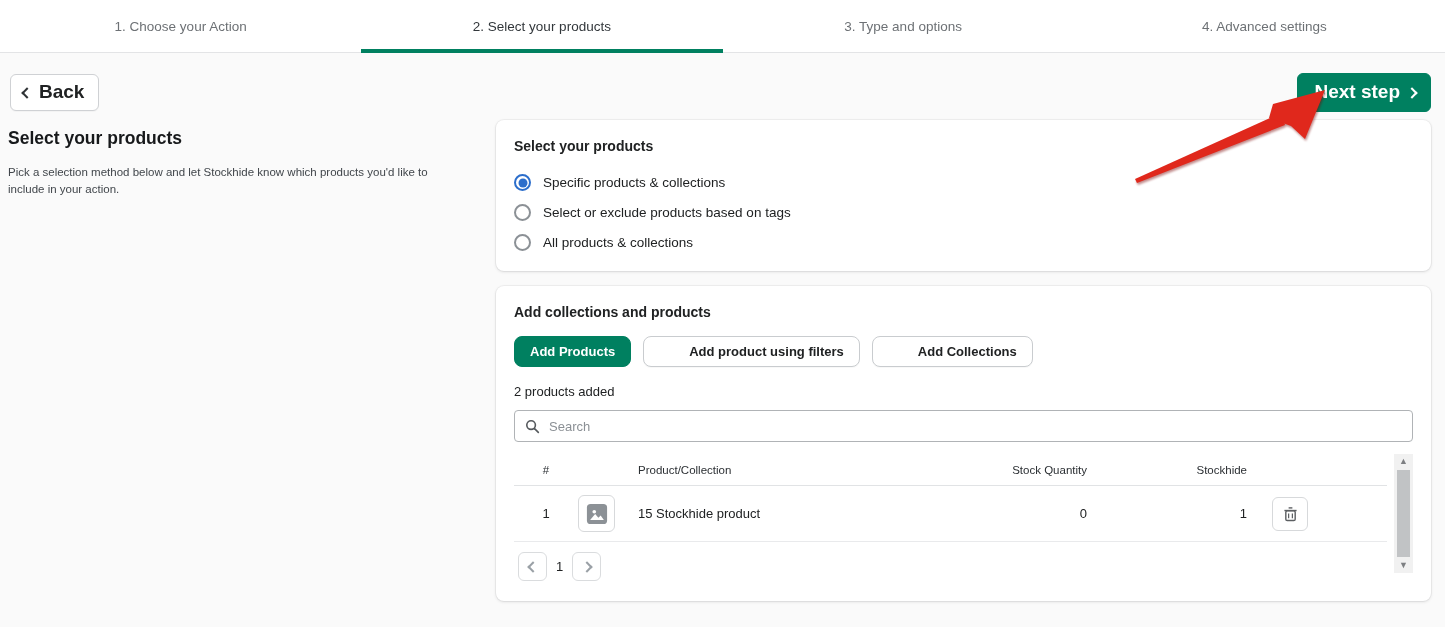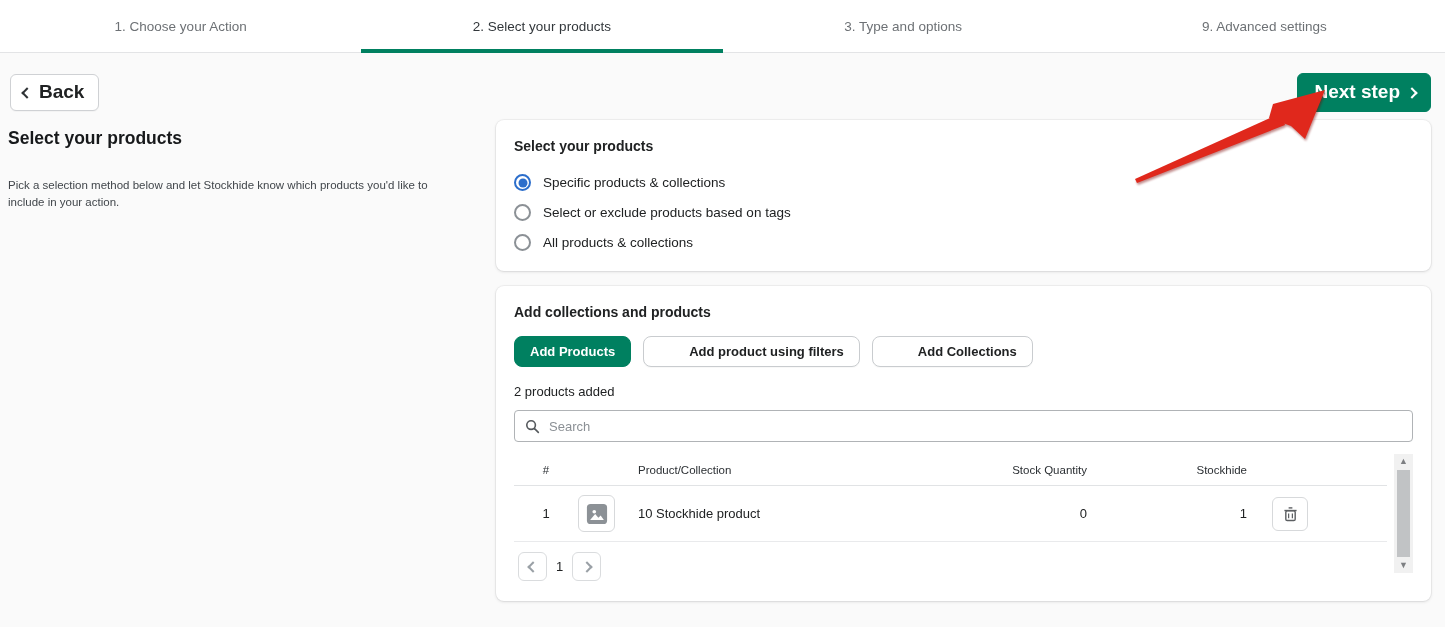--- a/index.html
+++ b/index.html
@@ -87,21 +87,21 @@
   .chev-gray{border-color:#9aa0a6;}
   
   .content{
     display:flex;
     padding:8px 14px 0 8px;
     gap:20px;
   }
   .left-col{width:468px;flex-shrink:0;padding-top:8px;}
   .left-col h1{font-size:17.5px;font-weight:bold;color:#17191b;}
   .left-col p{
-    margin-top:28px;
+    margin-top:15px;
     font-size:11.5px;
     line-height:1.45;
     color:#41464b;
     max-width:458px;
   }
   .right-col{flex:1;display:flex;flex-direction:column;gap:15px;}
   .card{
     background:#fff;
     border-radius:8px;
     box-shadow:0 0 0 1px rgba(63,63,68,.05),0 1px 3px rgba(63,63,68,.15);
@@ -241,21 +241,21 @@
     filter:drop-shadow(1px 2px 1px rgba(120,0,0,.45));
   }
 </style>
 </head>
 <body>
 
 <div class="stepper">
   <div class="step">1. Choose your Action</div>
   <div class="step active">2. Select your products</div>
   <div class="step">3. Type and options</div>
-  <div class="step">9. Advanced settings</div>
+  <div class="step">4. Advanced settings</div>
 </div>
 
 <div class="toolbar">
   <div class="btn btn-back">
     <span class="chev chev-left"></span>
     <span>Back</span>
   </div>
   <div class="btn btn-next">
     <span>Next step</span>
     <span class="chev chev-right"></span>
@@ -323,21 +323,21 @@
             <div class="c-center">1</div>
             <div>
               <div class="thumb">
                 <svg width="22" height="22" viewBox="0 0 24 24">
                   <rect x="1" y="1" width="22" height="22" rx="4" fill="#8c9196"></rect>
                   <circle cx="9" cy="9.5" r="2" fill="#fff"></circle>
                   <path d="M4.5 18.5 L10 12 L13.5 16 L16 13.5 L19.5 18.5 Z" fill="#fff"></path>
                 </svg>
               </div>
             </div>
-            <div class="c-left-pad">10 Stockhide product</div>
+            <div class="c-left-pad">15 Stockhide product</div>
             <div class="c-right">0</div>
             <div class="c-right">1</div>
             <div>
               <div class="icon-btn">
                 <svg width="15" height="16" viewBox="0 0 16 17">
                   <rect x="3" y="5" width="10" height="10.5" rx="1.5" fill="none" stroke="#5c5f62" stroke-width="1.5"></rect>
                   <line x1="1.5" y1="4.8" x2="14.5" y2="4.8" stroke="#5c5f62" stroke-width="1.5"></line>
                   <line x1="6" y1="2" x2="10" y2="2" stroke="#5c5f62" stroke-width="1.5"></line>
                   <line x1="6" y1="8" x2="6" y2="13" stroke="#5c5f62" stroke-width="1.3"></line>
                   <line x1="10" y1="8" x2="10" y2="13" stroke="#5c5f62" stroke-width="1.3"></line>

